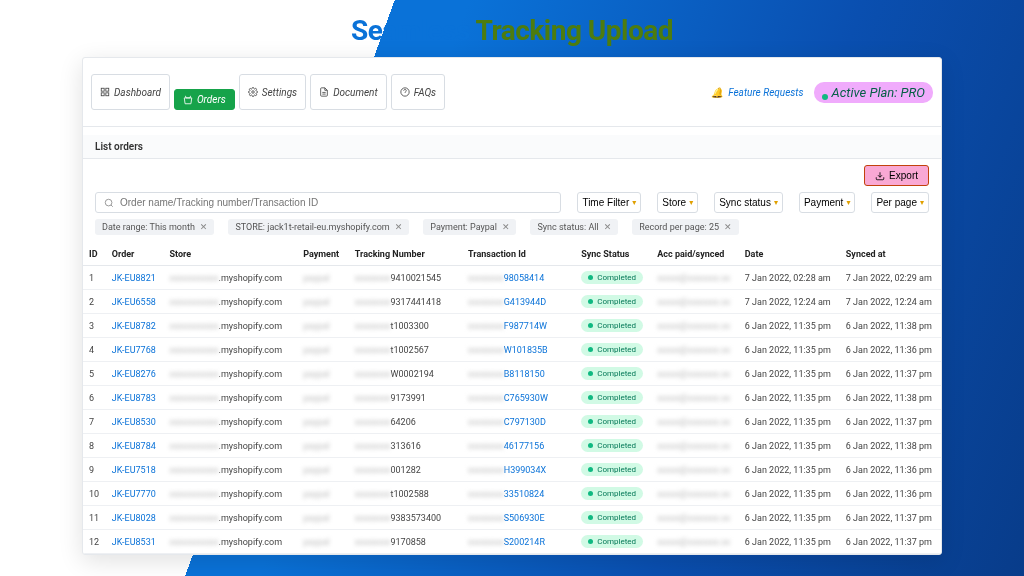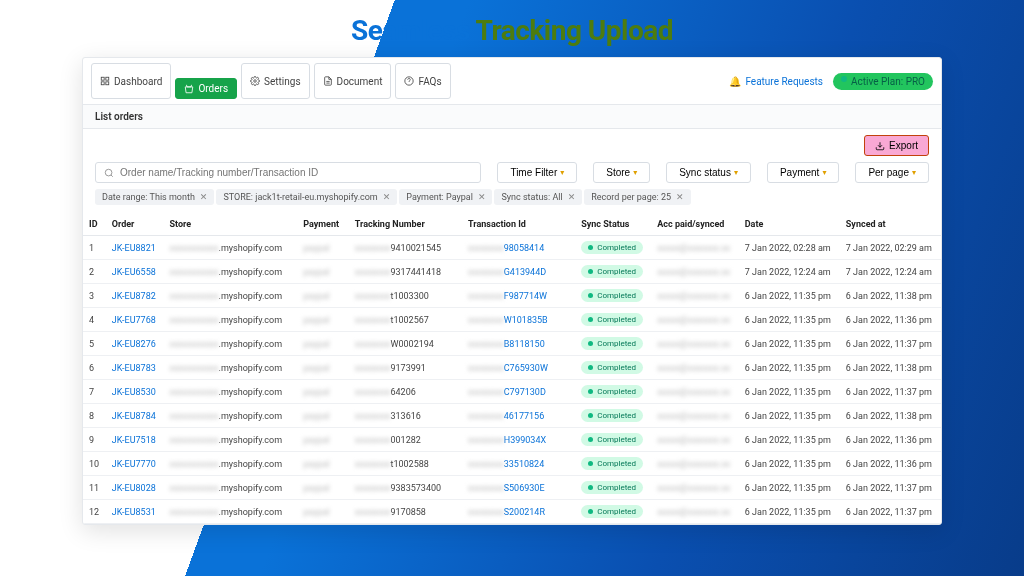--- a/index.html
+++ b/index.html
@@ -25,46 +25,47 @@
     background: #ffffff;
     border: 1px solid #e5e8ec;
     border-radius: 3px;
     box-shadow: 0 6px 24px rgba(0,0,0,0.12);
     overflow: hidden;
   }
   .topbar {
     display: flex;
     align-items: center;
     justify-content: space-between;
-    padding: 5px 8px;
+    padding: 16px 8px;
     border-bottom: 1px solid #e5e8ec;
+    font-style: italic;
   }
   .nav-tabs { display: flex; gap: 4px; }
   .nav-tab {
     display: flex; align-items: center; gap: 4px;
     padding: 4px 8px;
     font-size: 10px;
     color: #444;
     border: 1px solid #d8dde3;
     border-radius: 3px;
     background: #fff;
     cursor: pointer;
   }
   .nav-tab.active { background: #16a34a; color: #fff; border-color: #16a34a; margin-top: 15px; }
   .nav-tab svg { width: 10px; height: 10px; }
   .top-right { display: flex; align-items: center; gap: 10px; }
   .feat-req { font-size: 10px; color: #0a72d8; cursor: pointer; display:flex; align-items:center; gap:4px;}
   .plan-badge {
-    font-size: 10px; background: #22c55e; color: #065f46;
-    padding: 3px 8px; border-radius: 10px; display:flex; align-items:flex-start; gap:4px;
+    font-size: 13px; background: #f0abfc; color: #065f46;
+    padding: 3px 8px; border-radius: 10px; display:flex; align-items:flex-end; gap:4px;
   }
   .plan-dot { width:6px;height:6px;border-radius:50%;background:#10b981;}
   .list-header {
     padding: 6px 12px; font-size: 10px; font-weight:600; color:#333;
-    border-bottom: 1px solid #e5e8ec; background:#fafbfc;
+    border-bottom: 1px solid #e5e8ec; background:#fafbfc;margin-top:8px;
   }
   .toolbar-row {
     display:flex; justify-content:flex-end; padding: 6px 12px;
   }
   .export-btn {
     font-size:10px; border:1px solid #c2410c; background:#f9a8d4;
     padding:4px 10px; border-radius:3px; cursor:pointer;
     display:flex; align-items:center; gap:4px;
   }
   .search-row {
@@ -73,25 +74,25 @@
   .search-wrap {
     flex:1; display:flex; align-items:center;
     border:1px solid #d8dde3; border-radius:3px; padding:4px 8px;
   }
   .search-wrap svg{width:10px;height:10px;color:#888;margin-right:6px;}
   .search-input {
     flex:1; border:none; outline:none; font-size:10px; color:#555;
   }
   .filter-btn {
     font-size:10px; border:1px solid #d8dde3; background:#fff;
-    padding:4px 12px; border-radius:3px; cursor:pointer; white-space:nowrap;
+    padding:4px 4px; border-radius:3px; cursor:pointer; white-space:nowrap;
     display:flex;align-items:center;gap:3px;
   }
   .chev{font-size:8px;color:#e0a000;}
-  .chip-row { display:flex; gap:2px; padding: 0 12px 8px; flex-wrap:wrap;}
+  .chip-row { display:flex; gap:14px; padding: 0 12px 8px; flex-wrap:wrap;}
   .chip {
     font-size:9px; background:#f0f2f5; color:#555;
     padding:3px 7px; border-radius:3px; display:flex; align-items:center; gap:5px;
   }
   .chip-x { color:#888; cursor:pointer; font-size:9px;}
   table { width:100%; border-collapse:collapse; }
   thead th {
     font-size:9px; font-weight:700; color:#222; text-align:left;
     padding:6px 6px; border-bottom:1px solid #e5e8ec;
   }

